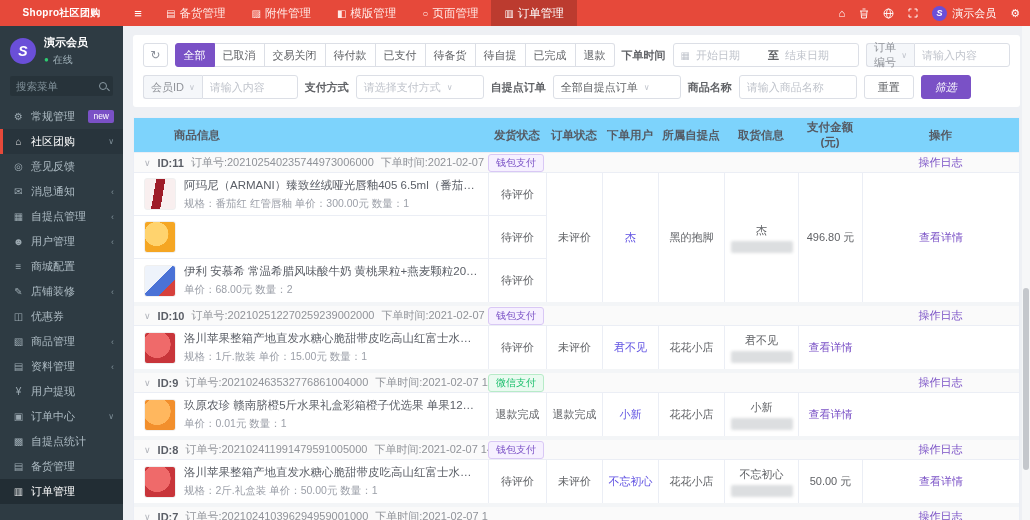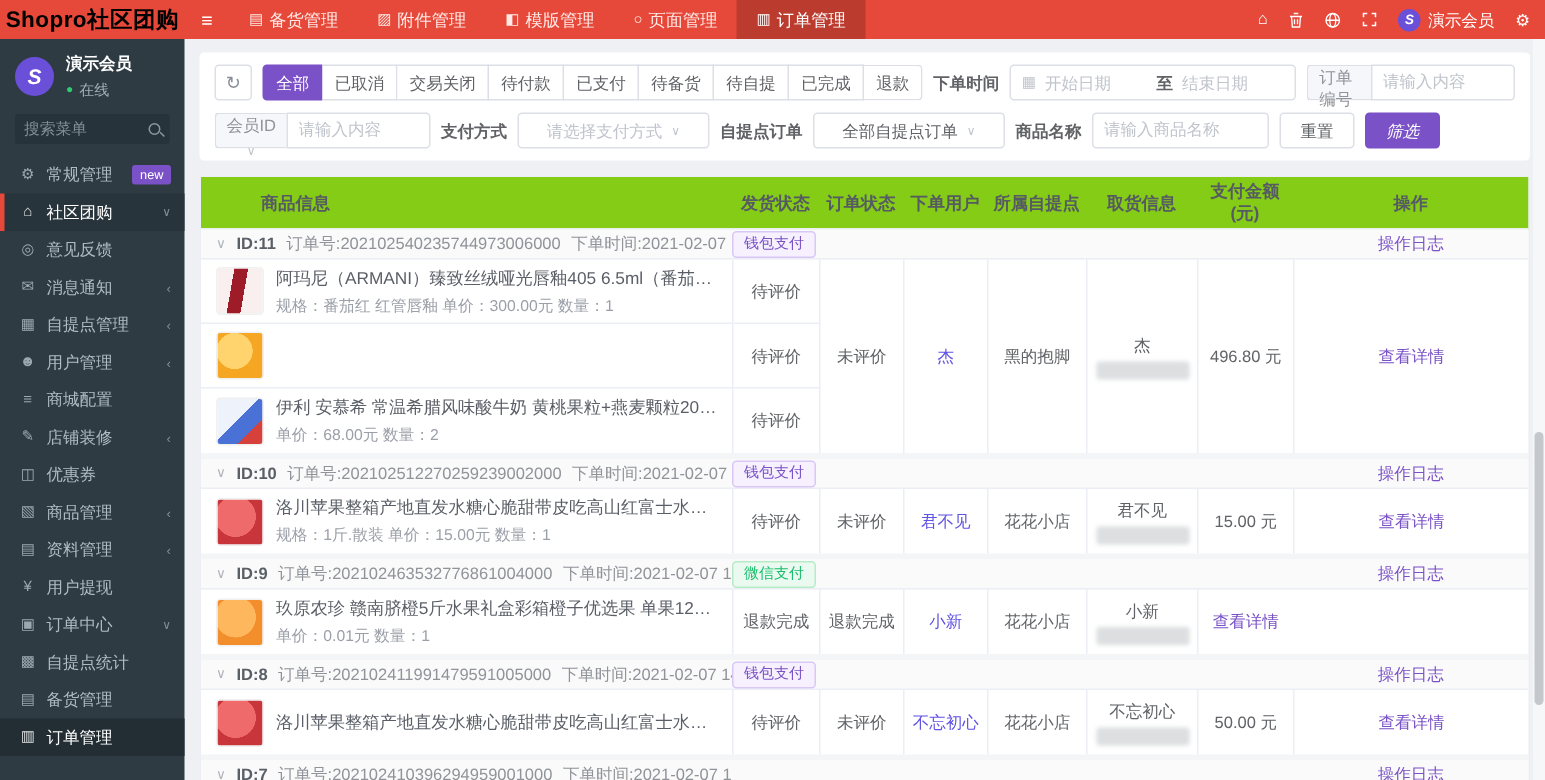--- a/index.html
+++ b/index.html
@@ -4,21 +4,21 @@
 <style>
   * { margin:0; padding:0; box-sizing:border-box; }
   html,body { width:1030px; height:520px; overflow:hidden; background:#eef0f4;
     font-family:"Liberation Sans","DejaVu Sans",sans-serif; font-size:12px; color:#606266; }
   a { text-decoration:none; cursor:pointer; }
 
   
   .navbar { position:absolute; top:0; left:0; width:1030px; height:26px; background:#e6493a;
     display:flex; align-items:stretch; z-index:30; }
   .logo { width:123px; display:flex; align-items:center; justify-content:center;
-    color:#000000; font-weight:bold; font-size:15px; letter-spacing:.3px; }
+    color:#ffffff; font-weight:bold; font-size:10px; letter-spacing:.3px; }
   .nav-burger { width:30px; display:flex; align-items:center; justify-content:center; color:#fff; font-size:13px; cursor:pointer; }
   .nav-tabs { display:flex; }
   .nav-tab { display:flex; align-items:center; gap:4px; padding:0 13px; color:#ffe9e6; font-size:11.5px; cursor:pointer; }
   .nav-tab .ic { font-size:10px; }
   .nav-tab.active { background:rgba(0,0,0,0.18); color:#fff; }
   .nav-right { margin-left:auto; display:flex; align-items:center; gap:14px; padding-right:10px; }
   .nav-ico { color:#fff; font-size:11px; display:flex; align-items:center; cursor:pointer; }
   .nav-ico svg { display:block; }
   .nav-user { display:flex; align-items:center; gap:5px; cursor:pointer; }
   .nav-avatar { width:15px; height:15px; border-radius:50%; background:#6a4fd8; color:#fff;
@@ -69,41 +69,41 @@
   .tg-btn:last-child { border-radius:0 3px 3px 0; }
   .tg-btn.active { background:#7a51c6; border-color:#7a51c6; color:#fff; }
   .flabel { font-size:11px; color:#606266; font-weight:bold; white-space:nowrap; }
   .daterange { height:24px; border:1px solid #dcdfe6; border-radius:3px; display:flex; align-items:center;
     padding:0 7px; gap:6px; width:212px; background:#fff; }
   .daterange .cal { color:#c0c4cc; font-size:10px; }
   .dr-ph { color:#c0c4cc; font-size:11px; flex:1; }
   .dr-sep { color:#606266; font-size:11px; font-weight:bold; }
   .igroup { display:flex; height:24px; }
   .ig-prepend { display:flex; align-items:center; gap:5px; background:#f5f7fa; border:1px solid #dcdfe6;
-    border-right:0; border-radius:3px 0 0 3px; padding:0 7px; color:#909399; font-size:11px; cursor:pointer;flex-direction:column; }
+    border-right:0; border-radius:3px 0 0 3px; padding:0 7px; color:#909399; font-size:11px; cursor:pointer; }
   .ig-prepend .chev { font-size:8px; color:#c0c4cc; }
   .igroup input { width:96px; border:1px solid #dcdfe6; border-radius:0 3px 3px 0; outline:none;
     padding:0 7px; font-size:11px; color:#606266; }
   .igroup input::placeholder,.inp::placeholder { color:#c0c4cc; }
   .sel { height:24px; border:1px solid #dcdfe6; border-radius:3px; background:#fff; display:flex;
-    align-items:center; justify-content:center; padding:0 7px; font-size:11px; cursor:pointer; }
+    align-items:center; justify-content:flex-start; padding:0 7px; font-size:11px; cursor:pointer; }
   .sel .chev { font-size:8px; color:#c0c4cc; margin-left:6px; }
   .sel .ph { color:#c0c4cc; }
   .sel .val { color:#606266; }
   .inp { height:24px; border:1px solid #dcdfe6; border-radius:3px; outline:none; padding:0 7px;
     font-size:11px; color:#606266; }
   .btn { height:24px; padding:0 13px; border-radius:3px; font-size:11px; cursor:pointer;
     display:flex; align-items:center; }
   .btn-plain { background:#fff; border:1px solid #dcdfe6; color:#606266; }
   .btn-purple { background:#7a51c6; border:1px solid #7a51c6; color:#fff;font-style:italic; }
 
   
   .table-card { margin-top:10px; border:1px solid #ebeef5; background:#f3f5f7; overflow:hidden; }
   .grid { display:grid; grid-template-columns:354px 58px 56px 56px 66px 74px 64px 1fr; }
-  .thead { background:#84cc16; border-bottom:1px solid #ebeef5; height:35px; align-items:center; }
+  .thead { background:#7dd3fc; border-bottom:1px solid #ebeef5; height:35px; align-items:center; }
   .th { font-size:11.5px; font-weight:bold; color:#555a63; text-align:center; }
   .th.first { text-align:left; padding-left:40px; }
   .order { background:#fff; margin-bottom:4px; }
   .g-row { height:20px; background:#fafafa; border-bottom:1px solid #ebeef5; align-items:center; }
   .g-left { display:flex; align-items:center; gap:7px; padding-left:10px; font-size:11px; color:#909399; white-space:nowrap; overflow:hidden; }
   .g-left .exp { color:#b0b3ba; font-size:9px; cursor:pointer; }
   .g-left b { color:#5a5e66; }
   .g-badge { grid-column:2/4; display:flex; align-items:center; }
   .g-fill { grid-column:4/8; }
   .g-action { display:flex; align-items:center; justify-content:center; }
@@ -446,23 +446,20 @@
         </div>
         <div class="cell">未评价</div>
         <div class="cell">
             <a class="ulink">君不见</a>
           </div>
         <div class="cell">花花小店</div>
         <div class="cell">
           <span>君不见</span>
           <span class="blurbox"></span>
         </div>
-        <div class="cell amount">
-          <span><span>15.00</span> <span>元</span></span>
-        </div>
         <div class="cell">
             <a class="plink">查看详情</a>
           </div>
       </div>
     </div>
 
     <div class="order">
       <div class="grid g-row">
         <div class="g-left">
           <span class="exp">∨</span>
@@ -521,20 +518,21 @@
         <div class="g-action">
             <a class="plink">操作日志</a>
           </div>
       </div>
       <div class="grid o-body">
         <div>
           <div class="p-row">
             <div class="thumb t-apple"></div>
             <div class="p-info">
               <div class="p-name">洛川苹果整箱产地直发水糖心脆甜带皮吃高山红富士水果 75-80mm精品果带箱5斤净重4.5斤</div>
+              <div class="p-spec">规格：2斤.礼盒装  单价：50.00元  数量：1</div>
             </div>
           </div>
         </div>
         <div>
           <div class="ship-cell" style="height:100%">待评价</div>
         </div>
         <div class="cell">未评价</div>
         <div class="cell">
             <a class="ulink">不忘初心</a>
           </div>

